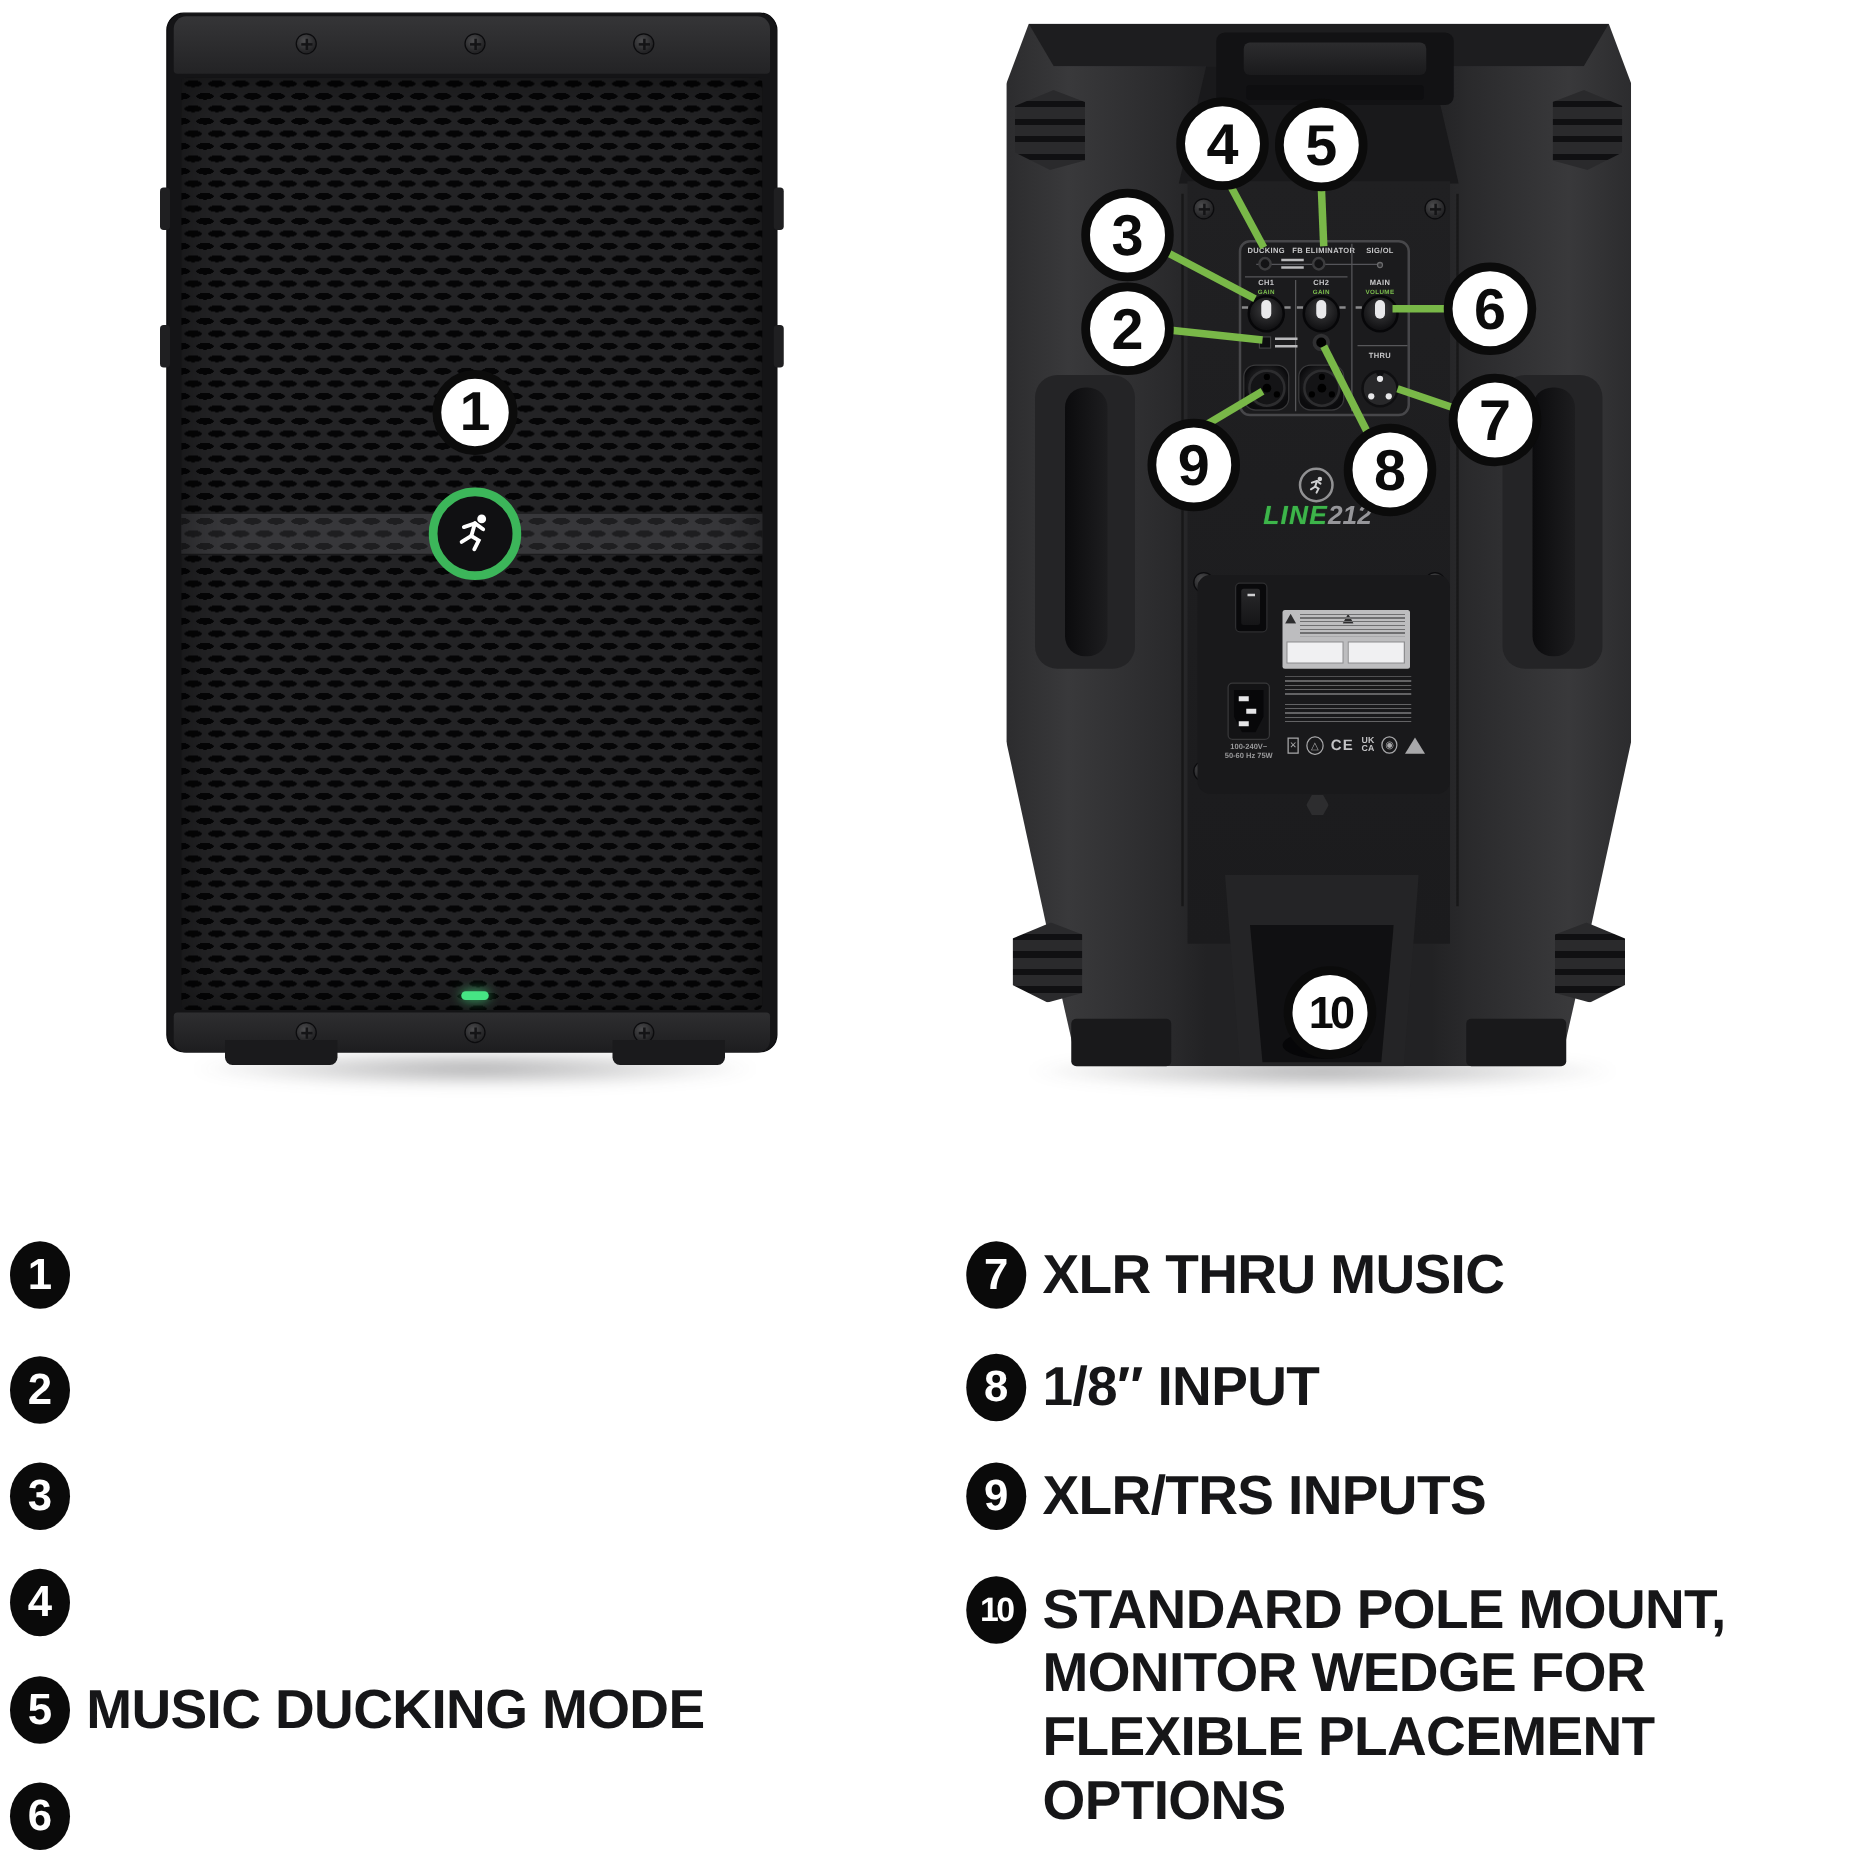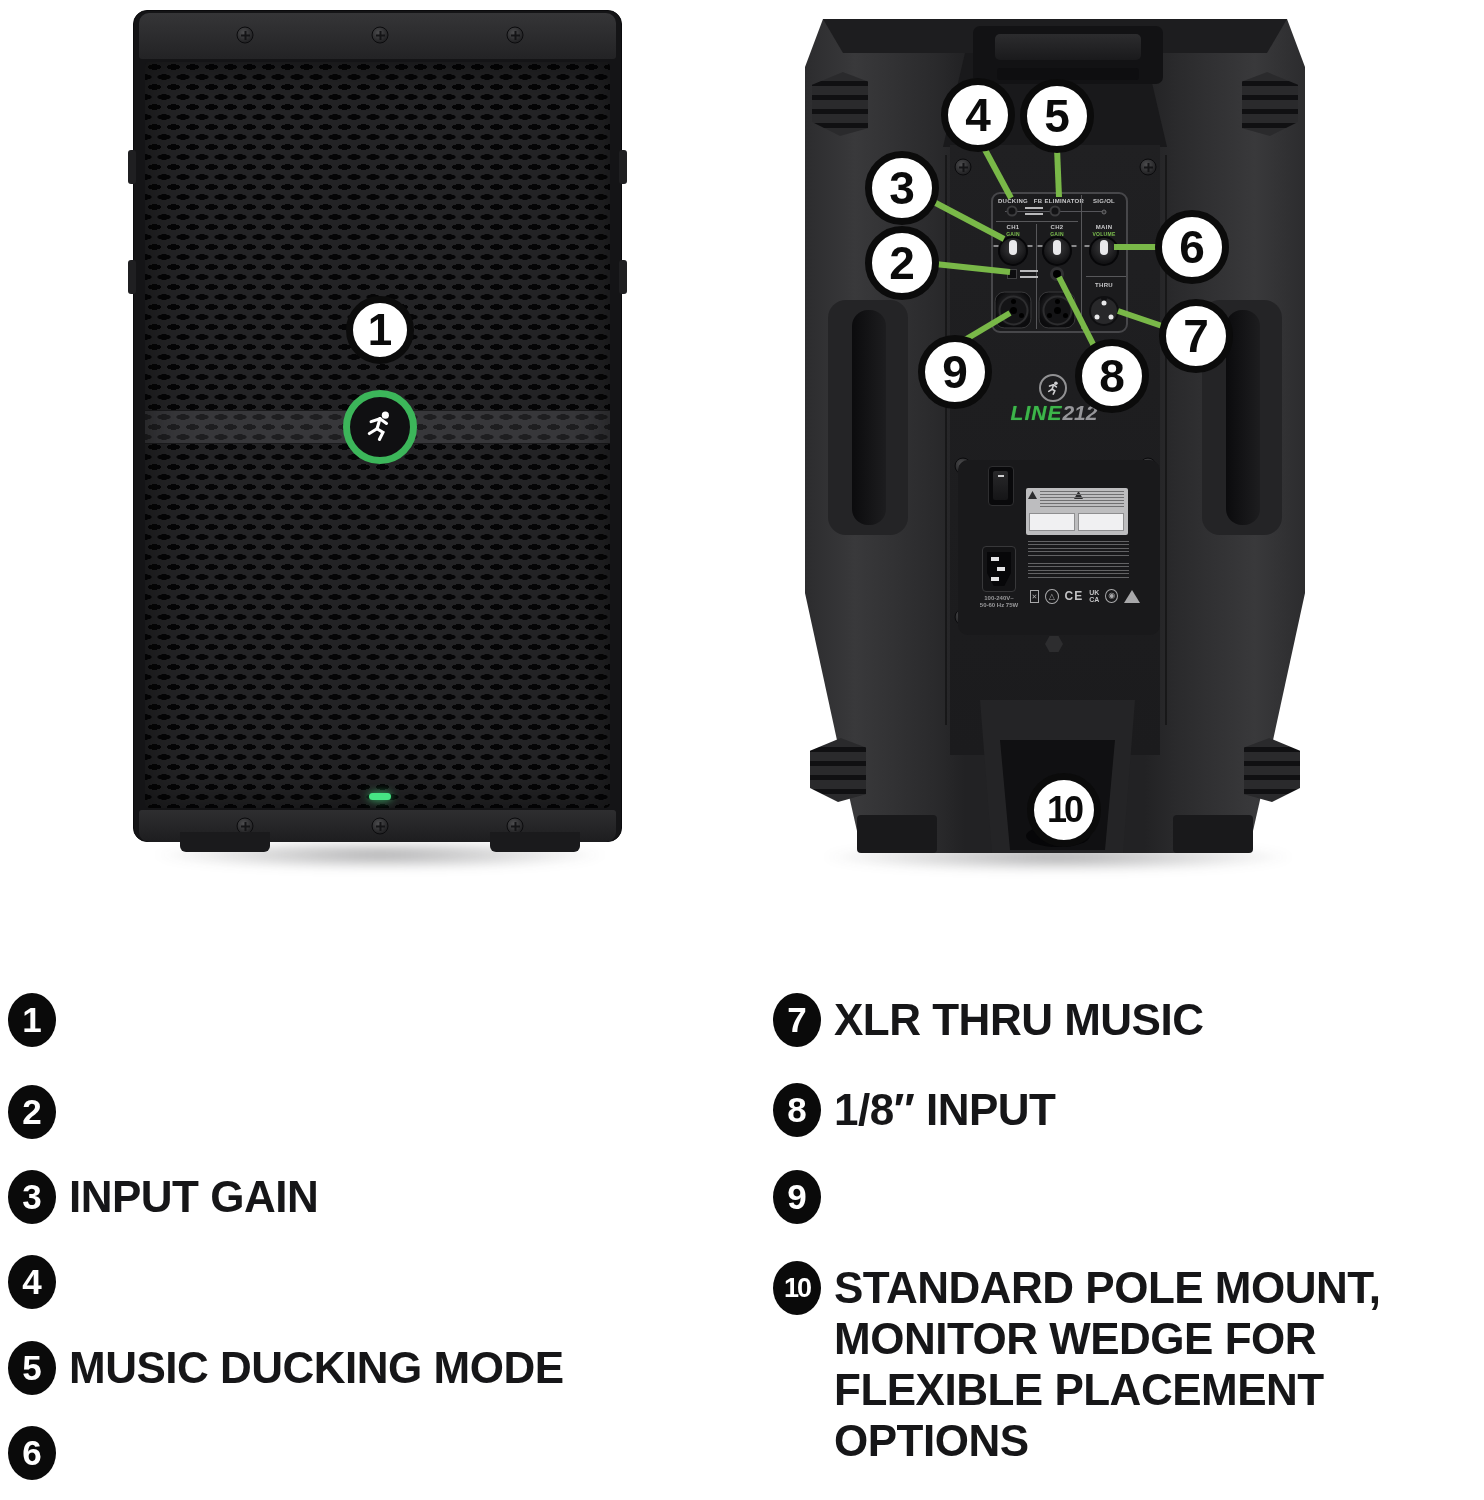--- a/index.html
+++ b/index.html
@@ -371,21 +371,20 @@
   <div class="co ten" style="left:1064px;top:810px;">10</div>
 
   <div class="lrow" style="left:8px;top:993px;">
     <div class="badge">1</div>
   </div>
   <div class="lrow" style="left:8px;top:1085px;">
     <div class="badge">2</div>
   </div>
   <div class="lrow" style="left:8px;top:1170px;">
     <div class="badge">3</div>
-    <div class="ltext">INPUT GAIN</div>
   </div>
   <div class="lrow" style="left:8px;top:1255px;">
     <div class="badge">4</div>
   </div>
   <div class="lrow" style="left:8px;top:1341px;">
     <div class="badge">5</div>
     <div class="ltext">MUSIC DUCKING MODE</div>
   </div>
   <div class="lrow" style="left:8px;top:1426px;">
     <div class="badge">6</div>
@@ -394,19 +393,20 @@
   <div class="lrow" style="left:773px;top:993px;">
     <div class="badge">7</div>
     <div class="ltext">XLR THRU MUSIC</div>
   </div>
   <div class="lrow" style="left:773px;top:1083px;">
     <div class="badge">8</div>
     <div class="ltext">1/8″ INPUT</div>
   </div>
   <div class="lrow" style="left:773px;top:1170px;">
     <div class="badge">9</div>
+    <div class="ltext">XLR/TRS INPUTS</div>
   </div>
   <div class="lrow" style="left:773px;top:1261px;">
     <div class="badge ten">10</div>
     <div class="ltext wrap">STANDARD POLE MOUNT, MONITOR WEDGE FOR FLEXIBLE PLACEMENT OPTIONS</div>
   </div>
 
 </div>
 
 </body></html>

